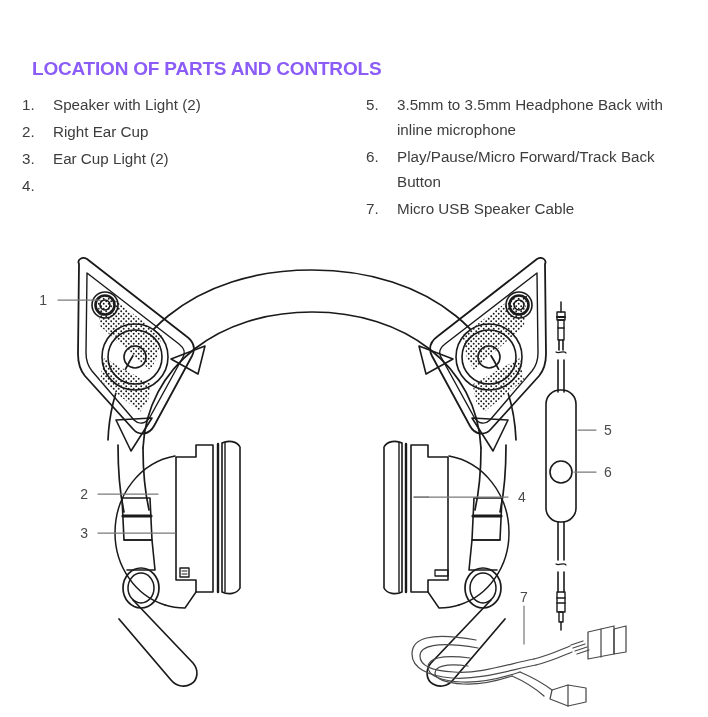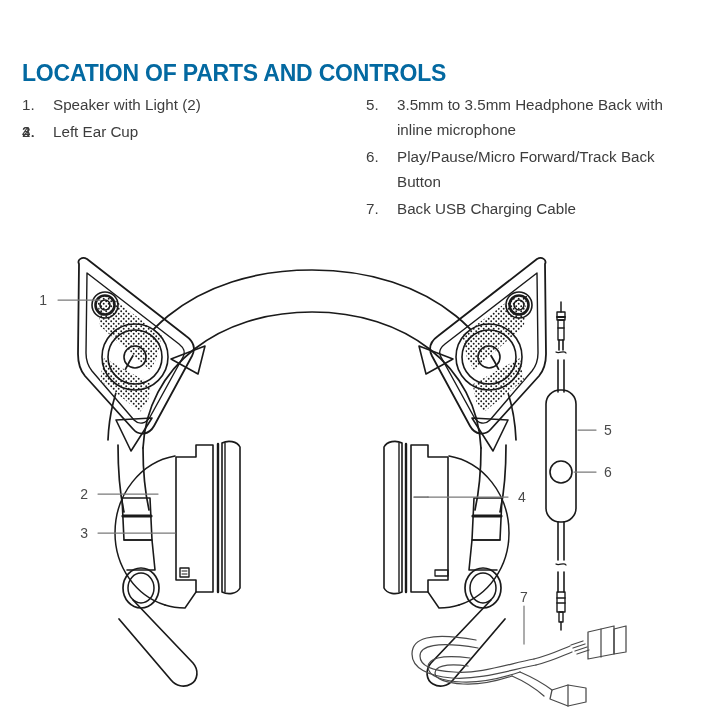--- a/index.html
+++ b/index.html
@@ -14,26 +14,26 @@
     position: relative;
     overflow: hidden;
     font-family: "Liberation Sans", sans-serif;
     color: #3d3d3d;
     -webkit-font-smoothing: antialiased;
   }
 
   
   .page-title {
     position: absolute;
-    left: 22px;
+    left: 32px;
     top: 46px;
-    font-size: 23px;
+    font-size: 19px;
     font-weight: bold;
     letter-spacing: -0.2px;
-    color: #0369a1;
+    color: #8b5cf6;
     white-space: nowrap;
     line-height: 1.1;
   }
 
   
   .parts-list {
     position: absolute;
     list-style: none;
     margin: 0;
     padding: 0;
@@ -80,42 +80,43 @@
 
 <h1 class="page-title">LOCATION OF PARTS AND CONTROLS</h1>
 
 <ul class="parts-list left">
   <li class="part-item">
     <span class="part-num">1.</span>
     <span class="part-label">Speaker with Light (2)</span>
   </li>
   <li class="part-item">
     <span class="part-num">2.</span>
+    <span class="part-label">Right Ear Cup</span>
   </li>
   <li class="part-item">
     <span class="part-num">3.</span>
+    <span class="part-label">Ear Cup Light (2)</span>
   </li>
   <li class="part-item">
     <span class="part-num">4.</span>
-    <span class="part-label">Left Ear Cup</span>
   </li>
 </ul>
 
 <ul class="parts-list right">
   <li class="part-item">
     <span class="part-num">5.</span>
     <span class="part-label">3.5mm to 3.5mm Headphone Back with inline microphone</span>
   </li>
   <li class="part-item">
     <span class="part-num">6.</span>
     <span class="part-label">Play/Pause/Micro Forward/Track Back Button</span>
   </li>
   <li class="part-item">
     <span class="part-num">7.</span>
-    <span class="part-label">Back USB Charging Cable</span>
+    <span class="part-label">Micro USB Speaker Cable</span>
   </li>
 </ul>
 
 <div class="figure-area">
 <svg width="708" height="477" viewBox="0 0 708 477" xmlns="http://www.w3.org/2000/svg">
   <defs>
 
     <pattern id="stipple" width="5" height="5" patternUnits="userSpaceOnUse">
       <rect width="5" height="5" fill="#ffffff"></rect>
       <circle cx="1.2" cy="1.2" r="0.95" fill="#1a1a1a"></circle>

